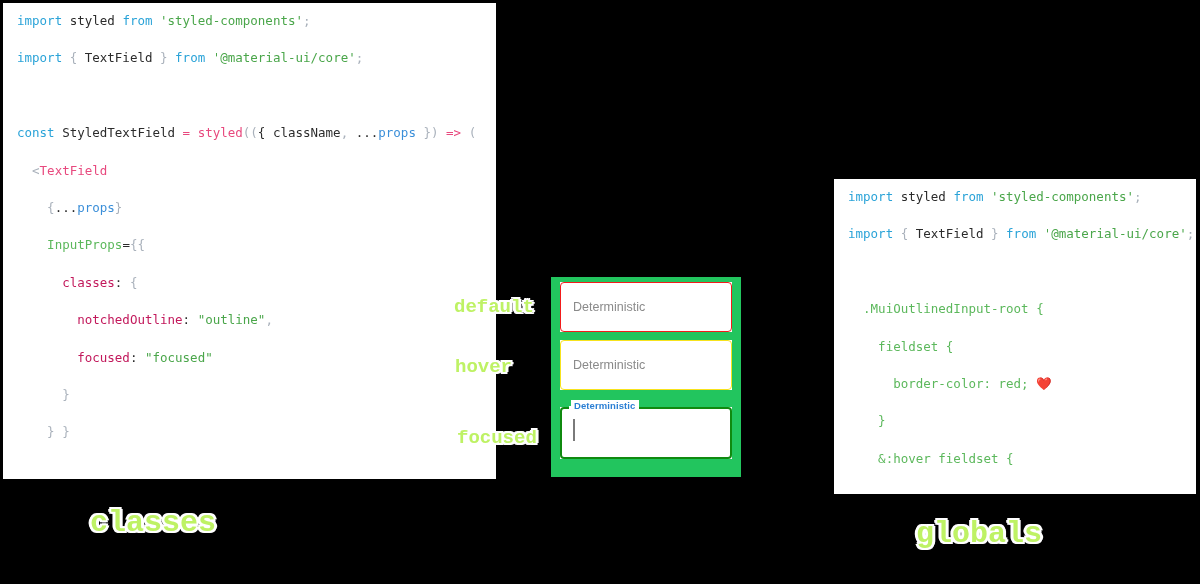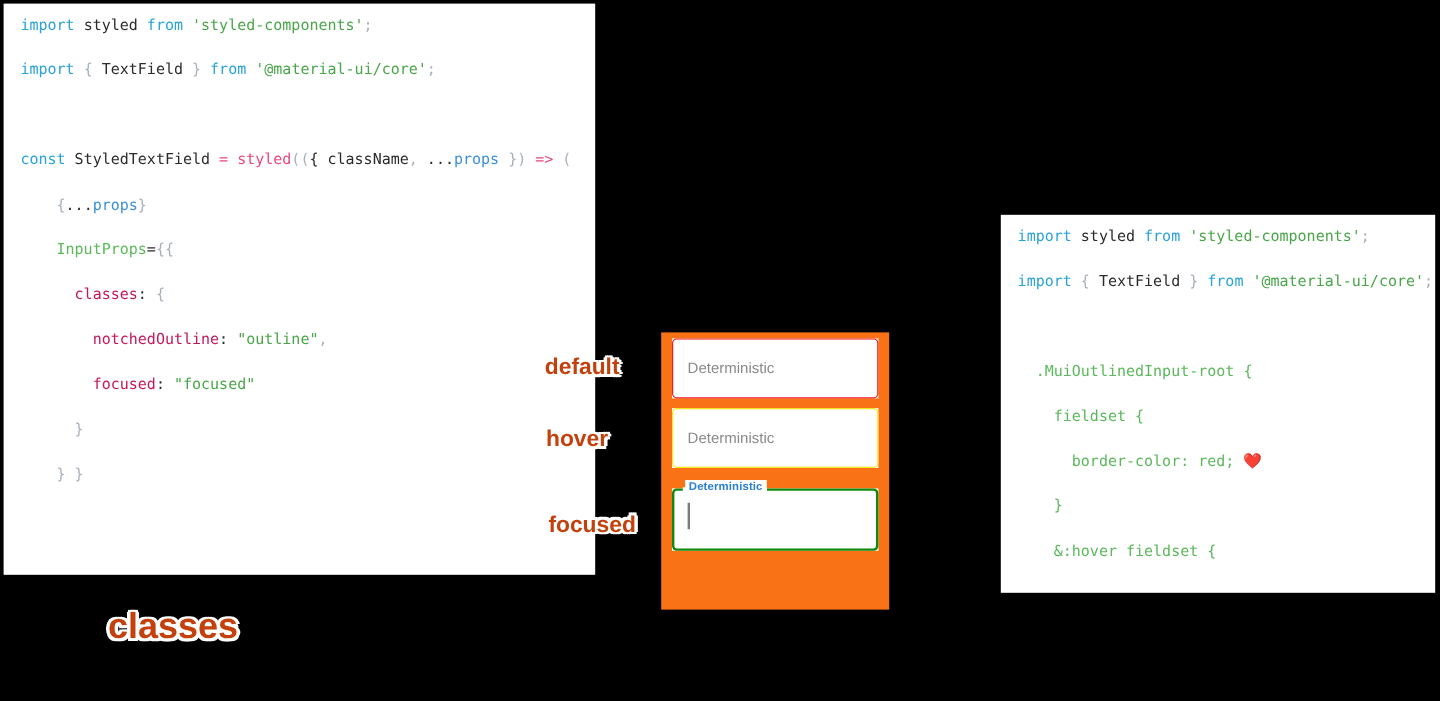--- a/index.html
+++ b/index.html
@@ -46,22 +46,22 @@
   .t-blue  { color: #3b8fd9; }          
   .t-op    { color: #e8497e; }          
   .t-css   { color: #5cb85c; text-align: right; }
   .t-sel   { color: #5cb85c; }
   .heart { font-family: "DejaVu Sans", sans-serif; }
 
   
   #panel-demo {
     position: absolute;
     left: 551px; top: 277px;
-    width: 190px; height: 231px;
-    background: #f97316;
+    width: 190px; height: 200px;
+    background: #22c55e;
   }
   .tf {
     position: absolute;
     left: 9px;
     width: 172px;
     height: 50px;
     background: #ffffff;
   }
   .tf-box {
     position: absolute;
@@ -109,22 +109,22 @@
   #tf-focused .caret {
     position: absolute;
     left: 13px; top: 12px;
     width: 2px; height: 22px;
     background: #7a7a7a;
   }
 
   
   .label-red {
     position: absolute;
-    color: #c2410c;
-    font-family: Liberation Sans, sans-serif;
+    color: #bef264;
+    font-family: Liberation Mono, monospace;
     font-weight: bold;
     white-space: nowrap;
     text-shadow:
       -2px -2px 0 #fff,  2px -2px 0 #fff,
       -2px  2px 0 #fff,  2px  2px 0 #fff,
       -2px  0   0 #fff,  2px  0   0 #fff,
        0   -2px 0 #fff,  0    2px 0 #fff,
       -3px  0   0 #fff,  3px  0   0 #fff;
   }
   .state-label { font-size: 19px; }
@@ -138,20 +138,21 @@
 </style>
 </head>
 <body>
 
 <div id="stage">
 
   <div class="code-panel" id="panel-classes"><span class="code-line"><span class="t-kw">import</span><span class="t-plain"> </span><span class="t-plain">styled</span><span class="t-plain"> </span><span class="t-kw">from</span><span class="t-plain"> </span><span class="t-str">'styled-components'</span><span class="t-punc">;</span></span>
 <span class="code-line"><span class="t-kw">import</span><span class="t-plain"> </span><span class="t-punc">{</span><span class="t-plain"> TextField </span><span class="t-punc">}</span><span class="t-plain"> </span><span class="t-kw">from</span><span class="t-plain"> </span><span class="t-str">'@material-ui/core'</span><span class="t-punc">;</span></span>
 <span class="code-line">&nbsp;</span>
 <span class="code-line"><span class="t-kw">const</span><span class="t-plain"> StyledTextField </span><span class="t-op">=</span><span class="t-plain"> </span><span class="t-fn">styled</span><span class="t-punc">((</span><span class="t-plain">{ className</span><span class="t-punc">,</span><span class="t-plain"> </span><span class="t-plain">...</span><span class="t-blue">props</span><span class="t-punc"> })</span><span class="t-plain"> </span><span class="t-op">=&gt;</span><span class="t-punc"> (</span></span>
+<span class="code-line"><span class="t-plain">  </span><span class="t-punc">&lt;</span><span class="t-tag">TextField</span></span>
 <span class="code-line"><span class="t-plain">    </span><span class="t-punc">{</span><span class="t-plain">...</span><span class="t-blue">props</span><span class="t-punc">}</span></span>
 <span class="code-line"><span class="t-plain">    </span><span class="t-prop">InputProps</span><span class="t-plain">=</span><span class="t-punc">{{</span></span>
 <span class="code-line"><span class="t-plain">      </span><span class="t-attr">classes</span><span class="t-plain">:</span><span class="t-plain"> </span><span class="t-punc">{</span></span>
 <span class="code-line"><span class="t-plain">        </span><span class="t-attr">notchedOutline</span><span class="t-plain">:</span><span class="t-plain"> </span><span class="t-str">"outline"</span><span class="t-punc">,</span></span>
 <span class="code-line"><span class="t-plain">        </span><span class="t-attr">focused</span><span class="t-plain">:</span><span class="t-plain"> </span><span class="t-str">"focused"</span></span>
 <span class="code-line"><span class="t-plain">      </span><span class="t-punc">}</span></span>
 <span class="code-line"><span class="t-plain">    </span><span class="t-punc">} }</span></span>
 
 
 
@@ -200,14 +201,15 @@
       <div class="caret"></div>
     </div>
 
   </div>
 
   <div class="label-red state-label" id="label-default">default</div>
   <div class="label-red state-label" id="label-hover">hover</div>
   <div class="label-red state-label" id="label-focused">focused</div>
 
   <div class="label-red title-label" id="label-classes">classes</div>
+  <div class="label-red title-label" id="label-globals">globals</div>
 
 </div>
 
 </body></html>

